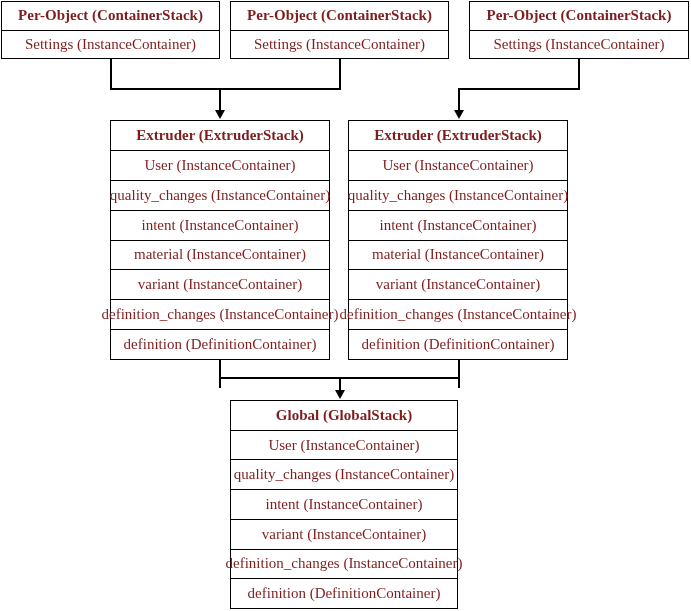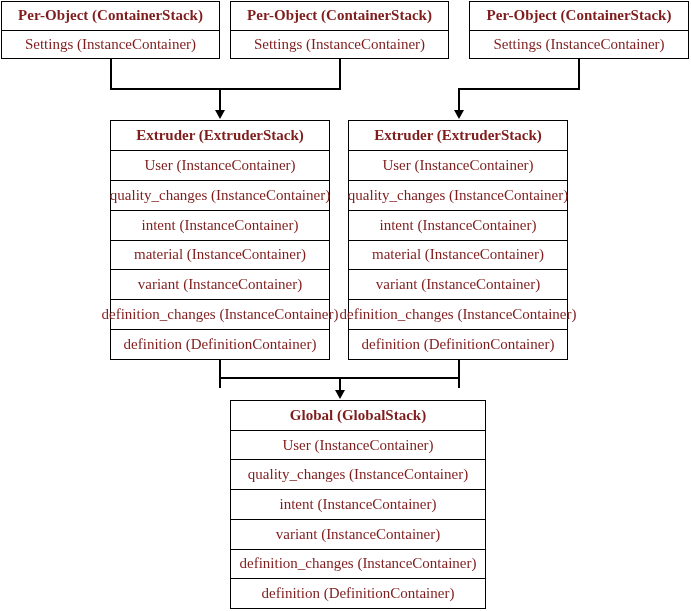--- a/index.html
+++ b/index.html
@@ -95,21 +95,21 @@
     <div class="row header">Extruder (ExtruderStack)</div>
     <div class="row">User (InstanceContainer)</div>
     <div class="row">quality_changes (InstanceContainer)</div>
     <div class="row">intent (InstanceContainer)</div>
     <div class="row">material (InstanceContainer)</div>
     <div class="row">variant (InstanceContainer)</div>
     <div class="row">definition_changes (InstanceContainer)</div>
     <div class="row">definition (DefinitionContainer)</div>
   </div>
 
-  <div class="node" style="left:230px; top:400px; width:256px; height:209px;">
+  <div class="node" style="left:230px; top:400px; width:228px; height:209px;">
     <div class="row header">Global (GlobalStack)</div>
     <div class="row">User (InstanceContainer)</div>
     <div class="row">quality_changes (InstanceContainer)</div>
     <div class="row">intent (InstanceContainer)</div>
     <div class="row">variant (InstanceContainer)</div>
     <div class="row">definition_changes (InstanceContainer)</div>
     <div class="row">definition (DefinitionContainer)</div>
   </div>
 
   <div class="edge v" style="left:110px; top:59px; height:30px;"></div>

